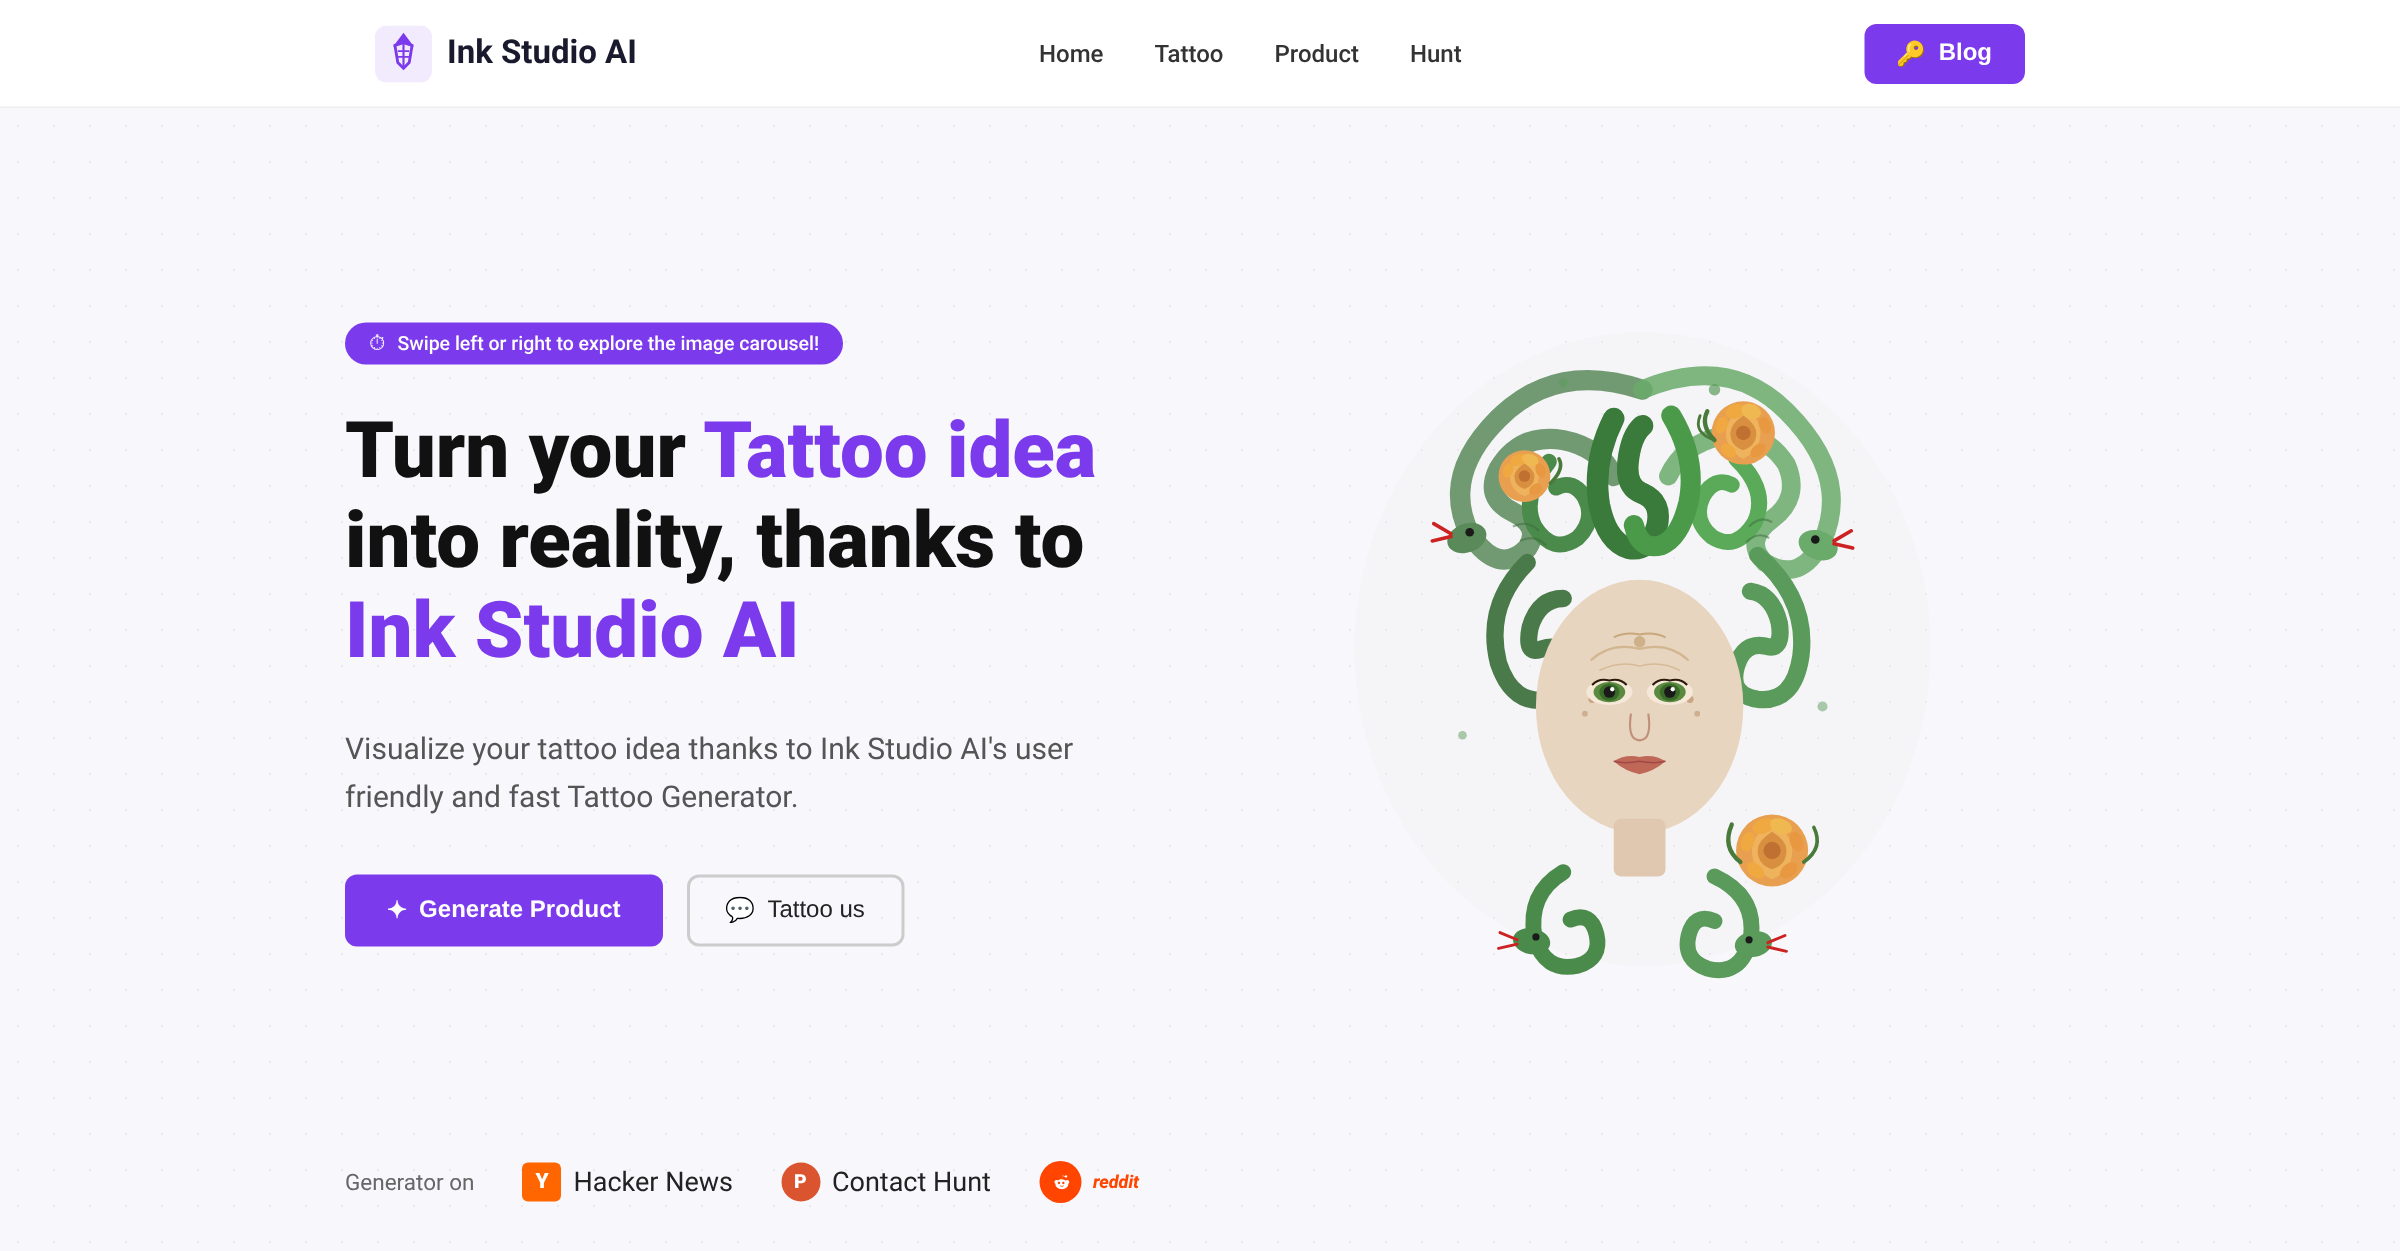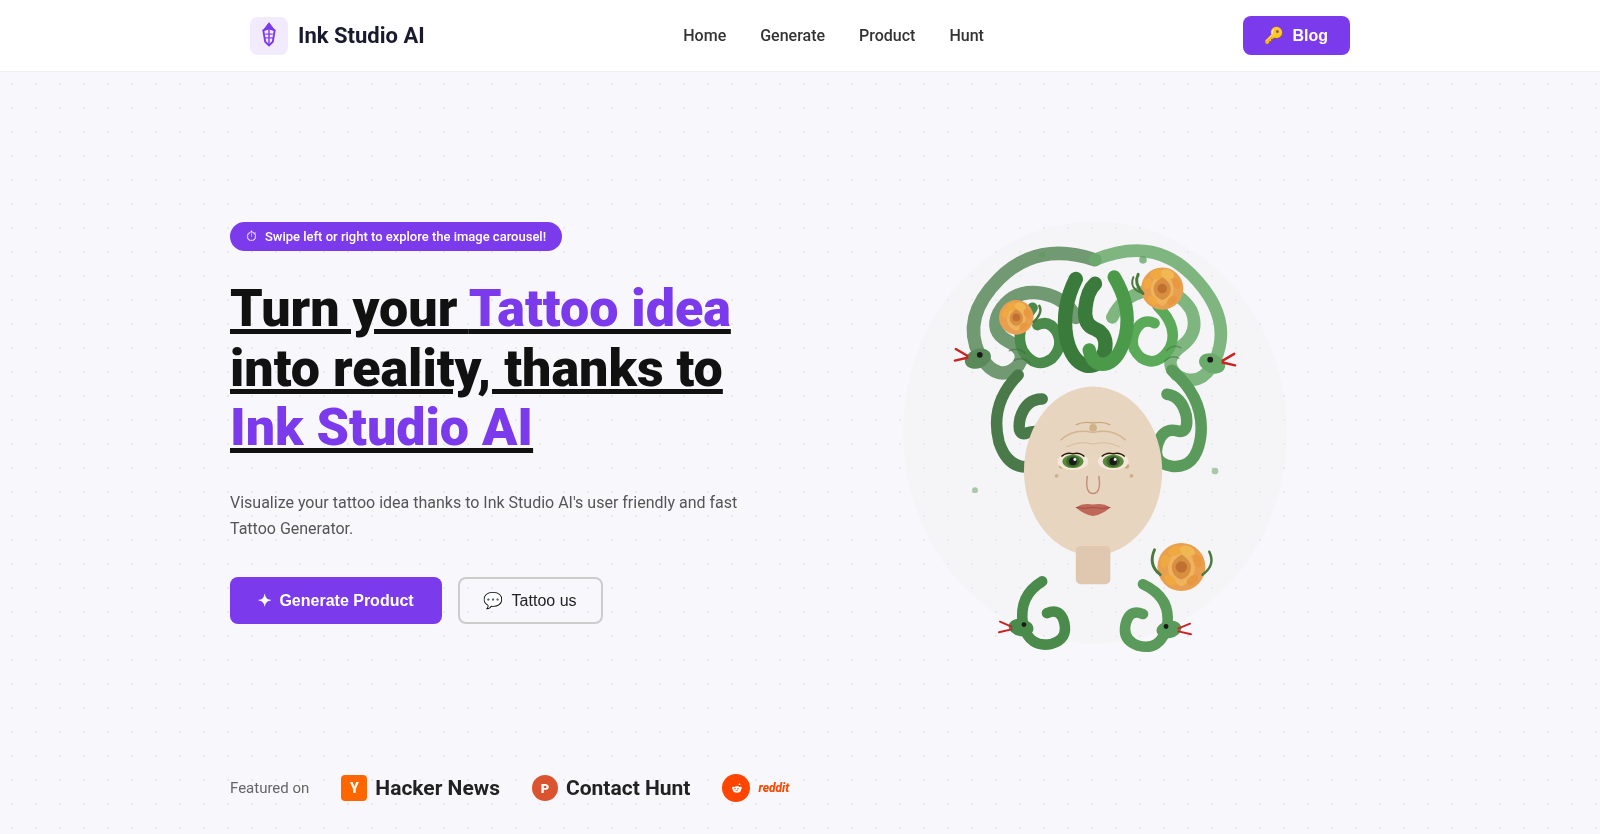--- a/index.html
+++ b/index.html
@@ -119,28 +119,27 @@
     .carousel-badge-icon {
       font-size: 14px;
     }
 
     .hero-title {
       font-size: 52px;
       font-weight: 900;
       line-height: 1.15;
       color: #111;
       margin-bottom: 32px;
-      text-decoration: underline;
     }
     .hero-title .purple {
       color: #7c3aed;
     }
 
     .hero-subtitle {
-      font-size: 16px;
+      font-size: 20px;
       color: #555;
       margin-bottom: 36px;
       line-height: 1.6;
       max-width: 540px;
     }
 
     .hero-buttons {
       display: flex;
       gap: 16px;
       align-items: center;
@@ -213,22 +212,22 @@
       font-weight: 400;
     }
     .featured-item {
       display: flex;
       align-items: center;
       gap: 8px;
       cursor: pointer;
       text-decoration: none;
     }
     .featured-item-text {
-      font-size: 21px;
-      font-weight: 700;
+      font-size: 18px;
+      font-weight: 400;
       color: #222;
     }
     .hn-badge {
       width: 26px;
       height: 26px;
       background: #ff6600;
       color: #fff;
       font-weight: 900;
       font-size: 14px;
       display: flex;
@@ -279,21 +278,21 @@
         <path d="M14 14 L20 12 L26 14 L24 26 L20 30 L16 26 Z" fill="none" stroke="#7c3aed" stroke-width="2"></path>
         <path d="M20 12 L20 30" stroke="#7c3aed" stroke-width="1.5"></path>
         <path d="M16 18 L24 18" stroke="#7c3aed" stroke-width="1.2"></path>
         <path d="M15 22 L25 22" stroke="#7c3aed" stroke-width="1.2"></path>
       </svg>
       <span class="nav-logo-text">Ink Studio AI</span>
     </a>
 
     <ul class="nav-links">
       <li><a href="#">Home</a></li>
-      <li><a href="#">Generate</a></li>
+      <li><a href="#">Tattoo</a></li>
       <li><a href="#">Product</a></li>
       <li><a href="#">Hunt</a></li>
     </ul>
 
     <button class="login-btn">
       <span>🔑</span>
       <span>Blog</span>
     </button>
   </div>
 </nav>
@@ -451,21 +450,21 @@
 
         <ellipse cx="307" cy="465" rx="13" ry="9" fill="#5a9a5a" transform="rotate(-10, 307, 465)"></ellipse>
         <path d="M317 464 L329 459 M317 467 L330 470" stroke="#cc2222" stroke-width="2" stroke-linecap="round"></path>
         <circle cx="304" cy="462" r="2.5" fill="#1a1a1a"></circle>
       </svg>
     </div>
   </div>
 </div>
 
 <div class="featured-section">
-  <span class="featured-label">Featured on</span>
+  <span class="featured-label">Generator on</span>
 
   <a class="featured-item" href="#">
     <div class="hn-badge">Y</div>
     <span class="featured-item-text">Hacker News</span>
   </a>
 
   <a class="featured-item" href="#">
     <div class="ph-badge">P</div>
     <span class="featured-item-text">Contact Hunt</span>
   </a>

